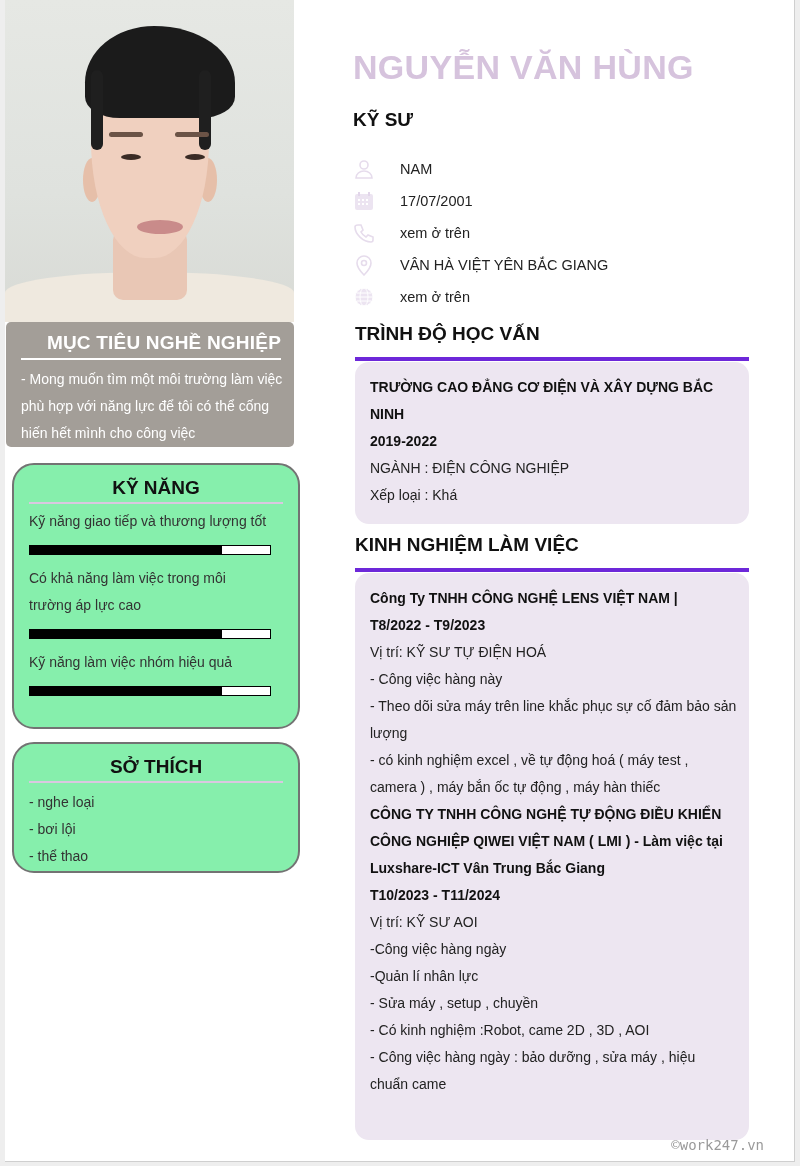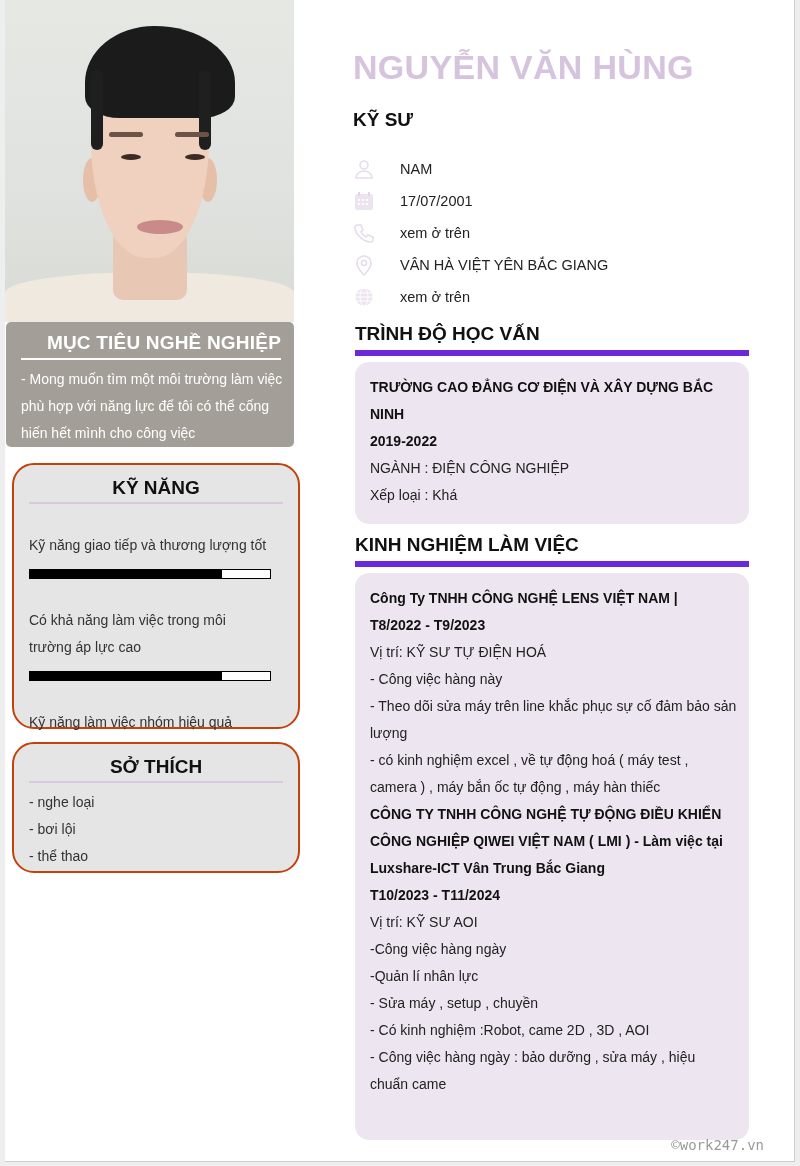--- a/index.html
+++ b/index.html
@@ -56,31 +56,31 @@
     margin: 0; position: absolute; left: 15px; top: 10px; width: 260px;
     text-align: right; font-size: 19px; font-weight: bold; letter-spacing: 0.2px;
     padding-bottom: 4px; border-bottom: 2px solid #ffffff;
   }
   .objective p {
     margin: 0; position: absolute; left: 15px; top: 44px; width: 265px;
     font-size: 14px; line-height: 27px;
   }
 
   .card {
-    position: absolute; left: 7px; width: 284px; background: #e5e5e5;
-    border: 2px solid #c2410c; border-radius: 22px;
+    position: absolute; left: 7px; width: 284px; background: #86efac;
+    border: 2px solid #737373; border-radius: 22px;
   }
   .card h2 {
     margin: 0 0 0 15px; width: 254px; text-align: center;
     font-size: 19px; font-weight: bold; color: #111;
     padding: 12px 0 3px 0; border-bottom: 2px solid #d9c8e0;
   }
   .skills { top: 463px; height: 262px; }
   .skill { margin-left: 15px; width: 254px; }
-  .skill .label { font-size: 14px; line-height: 27px; color: #333; padding-top: 12px; margin-top: 16px; }
+  .skill .label { font-size: 14px; line-height: 27px; color: #333; padding-top: 4px; }
   .skill .bar {
     margin: 10px 0 6px 0; width: 240px; height: 8px;
     border: 1px solid #000; background: #fff; position: relative;
   }
   .skill .bar .fill { position: absolute; left: 0; top: 0; bottom: 0; background: #000; }
   .hobbies { top: 742px; height: 127px; }
   .hobbies ul { list-style: none; margin: 6px 0 0 15px; padding: 0; }
   .hobbies li { font-size: 14px; line-height: 27px; color: #333; }
 
   
@@ -93,21 +93,21 @@
     font-size: 19px; font-weight: bold; color: #111;
   }
   .contacts { position: absolute; left: 348px; top: 153px; }
   .contact { height: 32px; display: flex; align-items: center; gap: 17px; }
   .contact .ic { width: 22px; height: 22px; margin-right: 8px; display:flex; align-items:center; justify-content:center; }
   .contact .txt { font-size: 14.5px; color: #222; }
 
   .section-title {
     position: absolute; left: 350px; width: 394px; margin: 0;
     font-size: 19px; font-weight: bold; color: #111;
-    padding-bottom: 5px; border-bottom: 6px solid #6d28d9;
+    padding-bottom: 12px; border-bottom: 4px solid #6d28d9;
   }
   .edu-title { top: 323px; }
   .exp-title { top: 534px; }
   .box {
     position: absolute; left: 350px; width: 364px; background: #ede6f1;
     border-radius: 14px; padding: 12px 15px;
   }
   .edu-box { top: 362px; height: 138px; }
   .exp-box { top: 573px; height: 543px; }
   .line { font-size: 14px; line-height: 27px; color: #222; }

